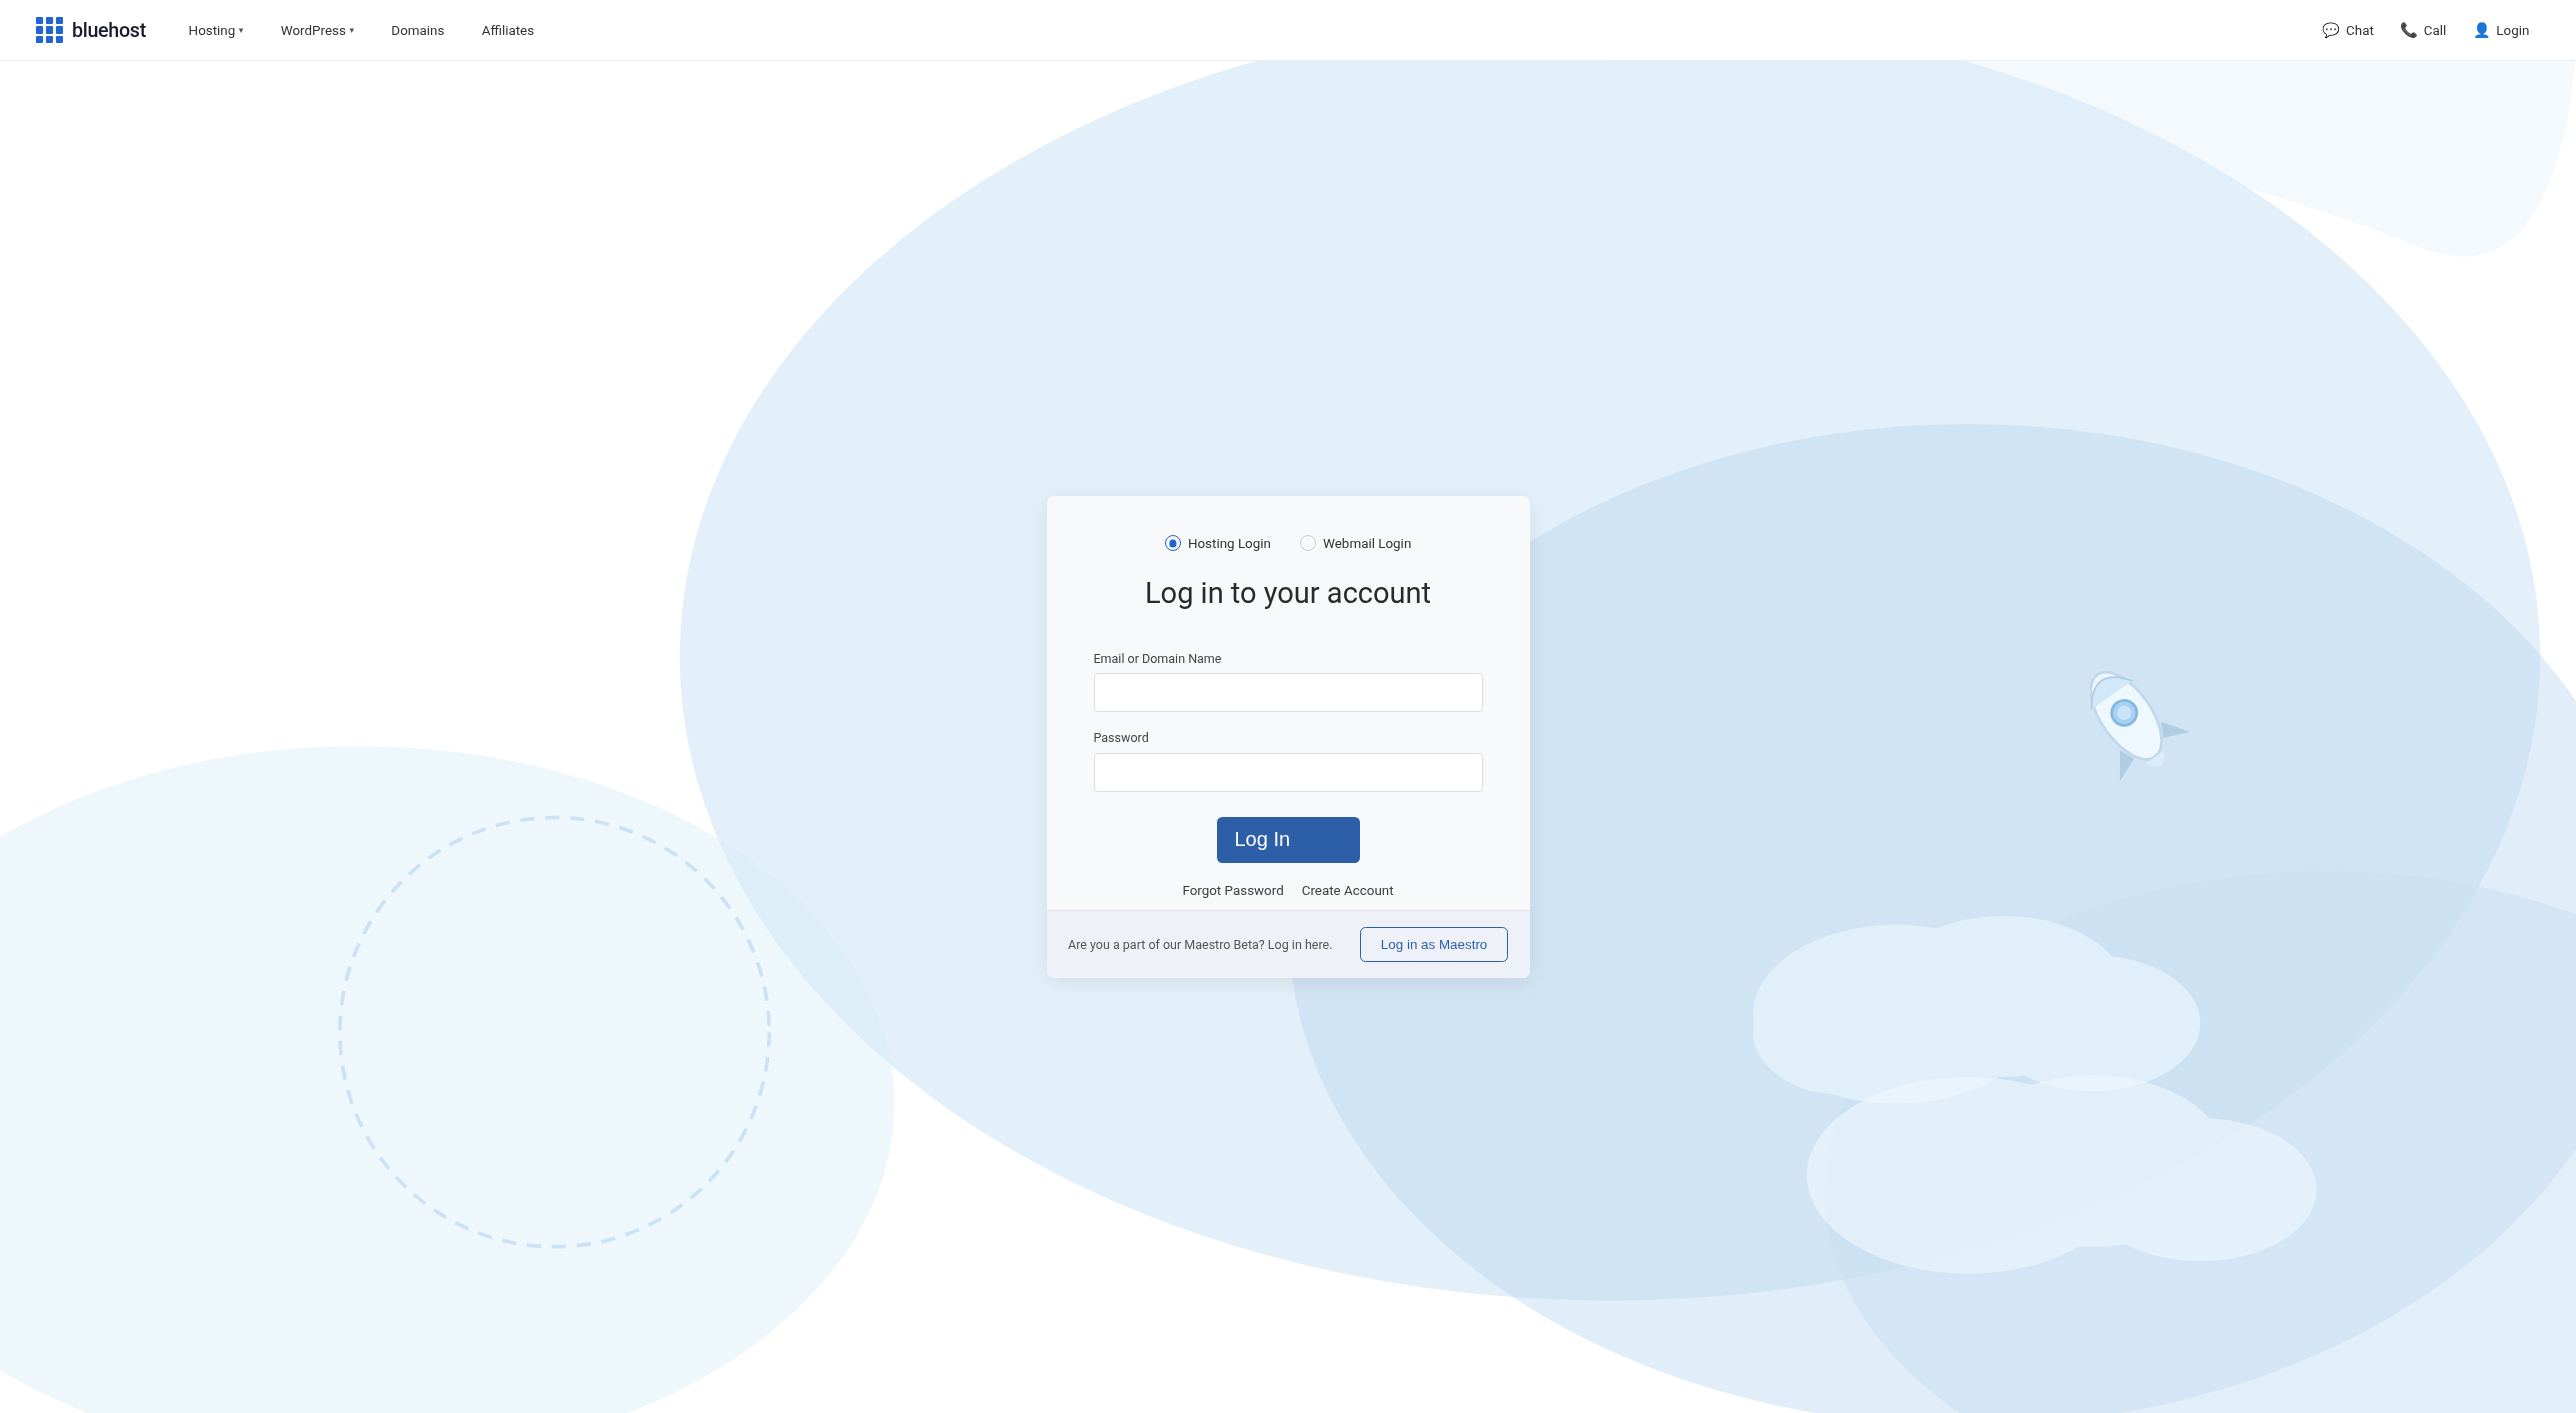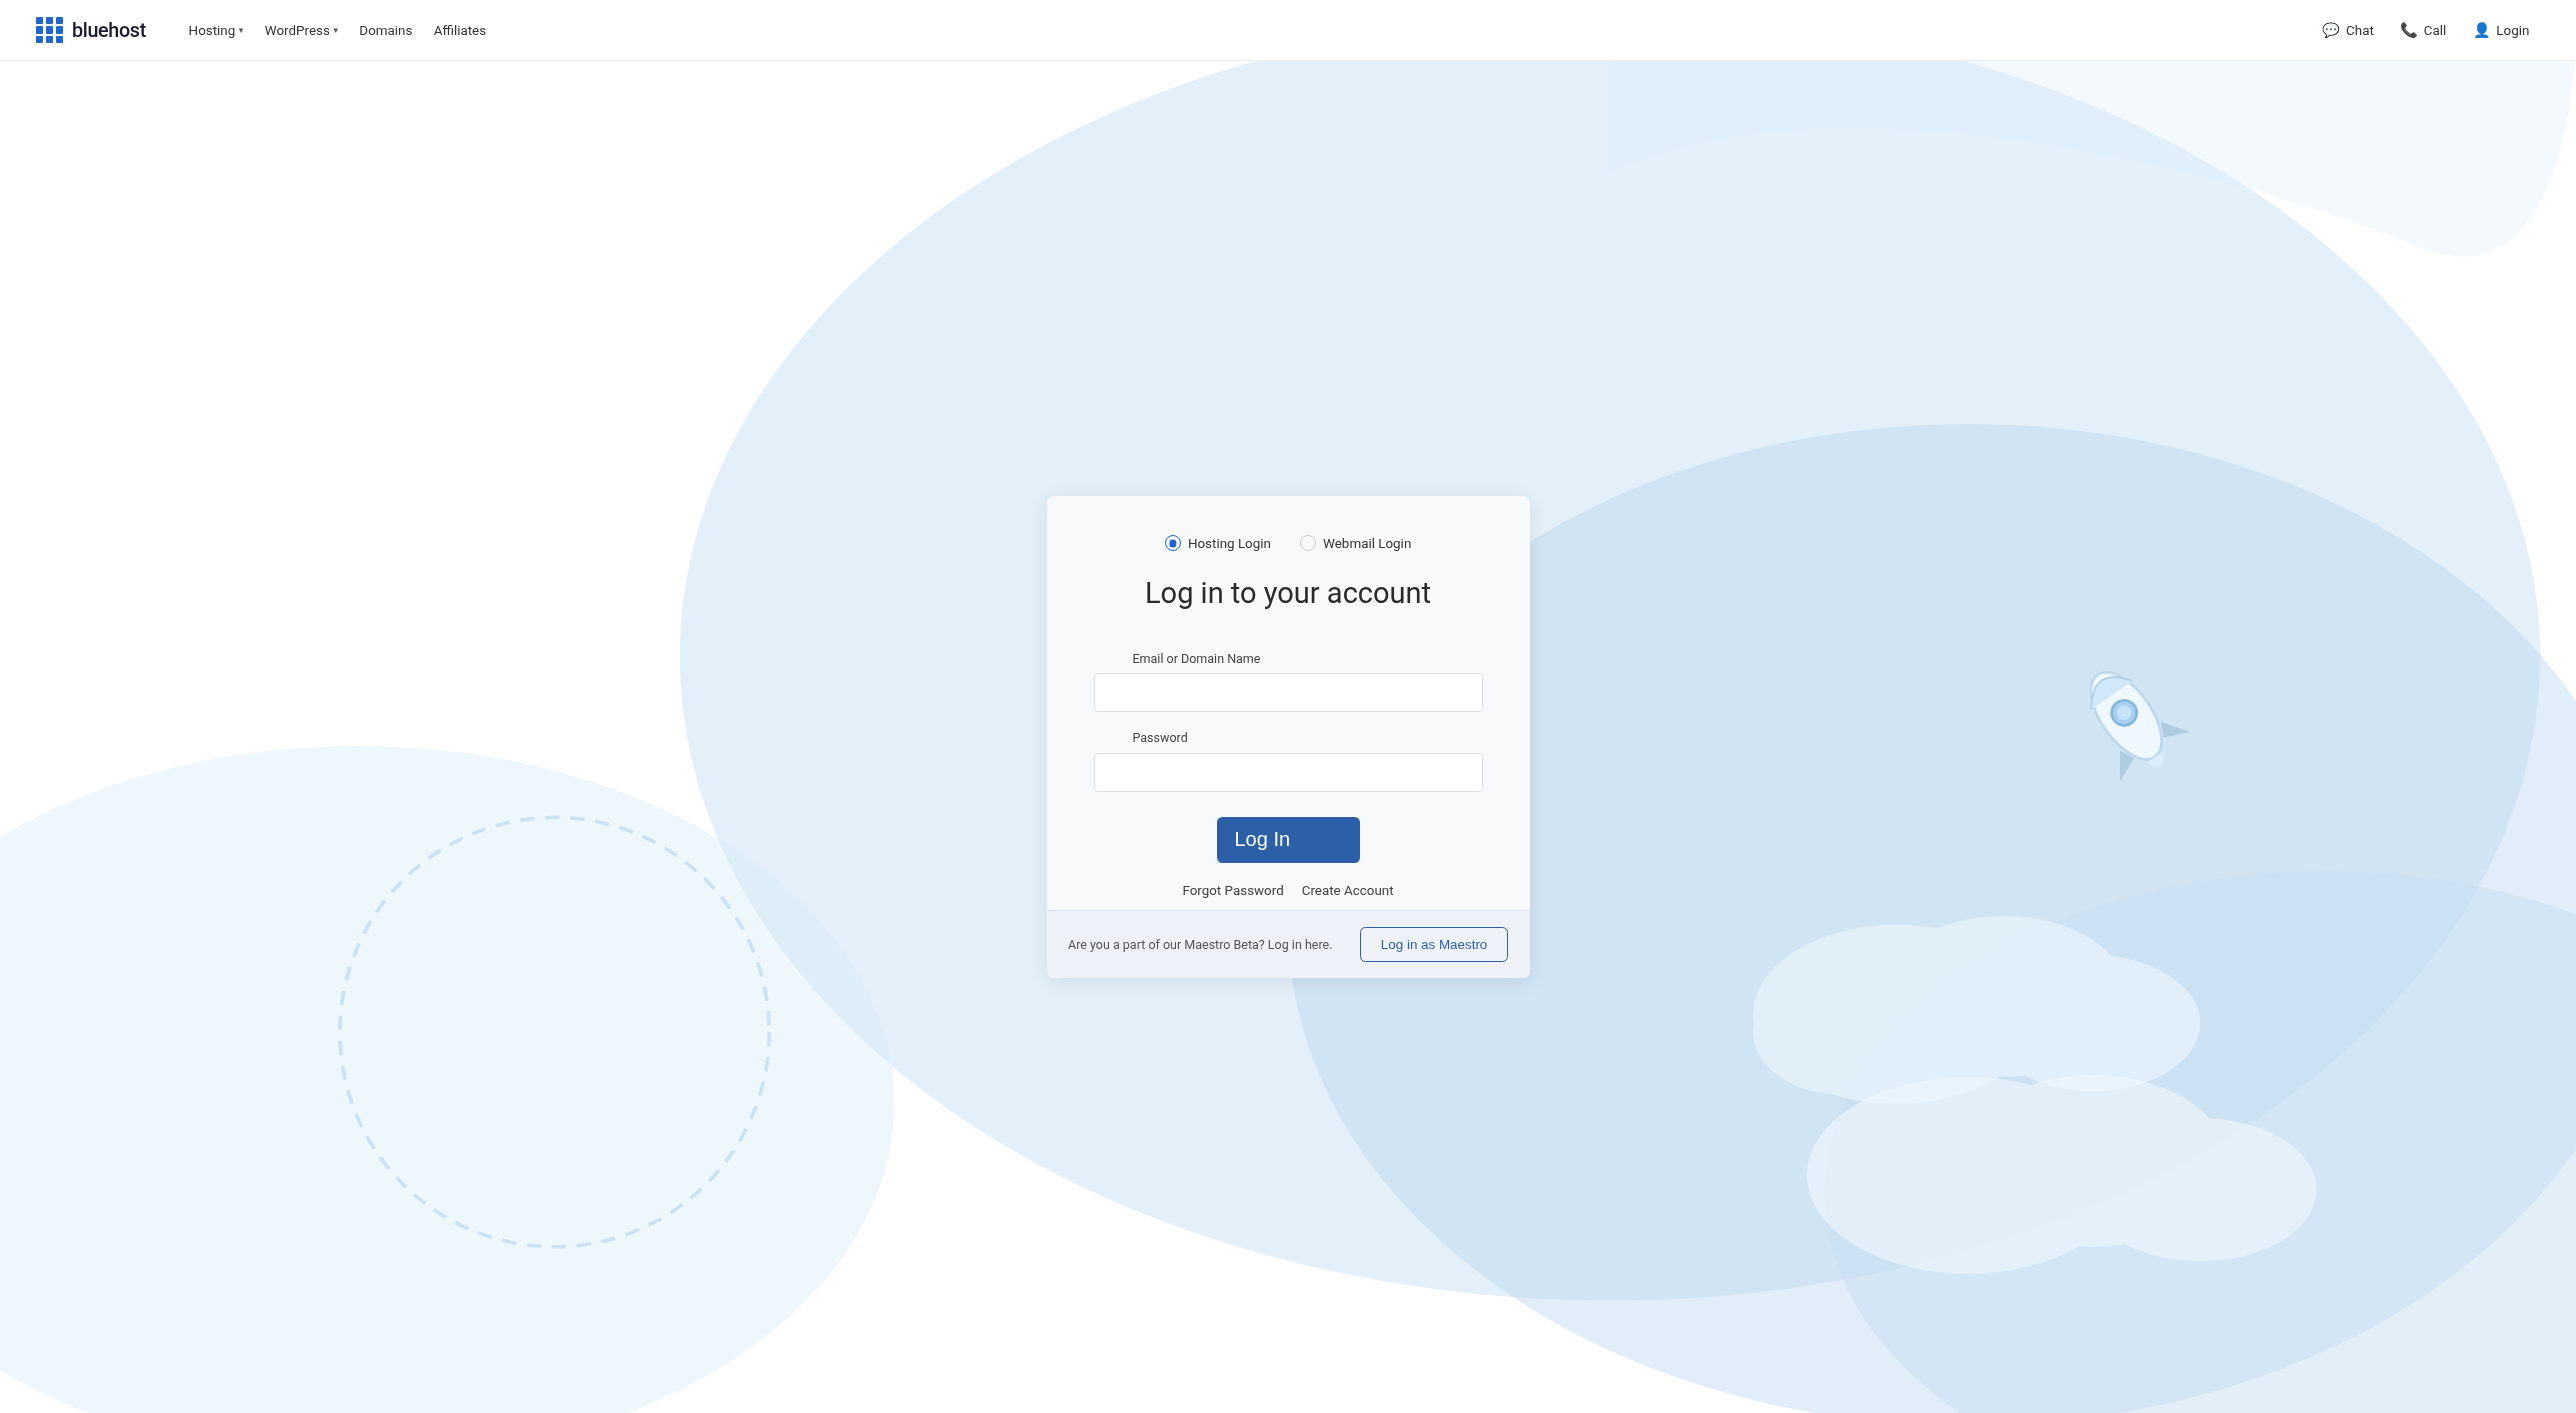--- a/index.html
+++ b/index.html
@@ -49,21 +49,21 @@
     .logo-text {
       font-size: 19.7px;
       font-weight: 500;
       color: #1a1a2e;
       letter-spacing: -0.3px;
     }
 
     .nav-links {
       display: flex;
       align-items: center;
-      gap: 0;
+      gap: 16px;
       flex: 1;
     }
 
     .nav-link {
       color: #333;
       text-decoration: none;
       font-size: 13.4px;
       padding: 7.2px 10.7px;
       border-radius: 3.6px;
       display: flex;
@@ -191,21 +191,20 @@
 
     .form-group {
       margin-bottom: 18px;
     }
 
     .form-label {
       display: block;
       font-size: 12.5px;
       color: #444;
       margin-bottom: 7.2px;
-      margin-left: 39px;
     }
 
     .form-input {
       width: 100%;
       height: 39px;
       border: 0.9px solid #ddd;
       border-radius: 3.6px;
       padding: 0 12.5px;
       font-size: 13.4px;
       background: #fff;

